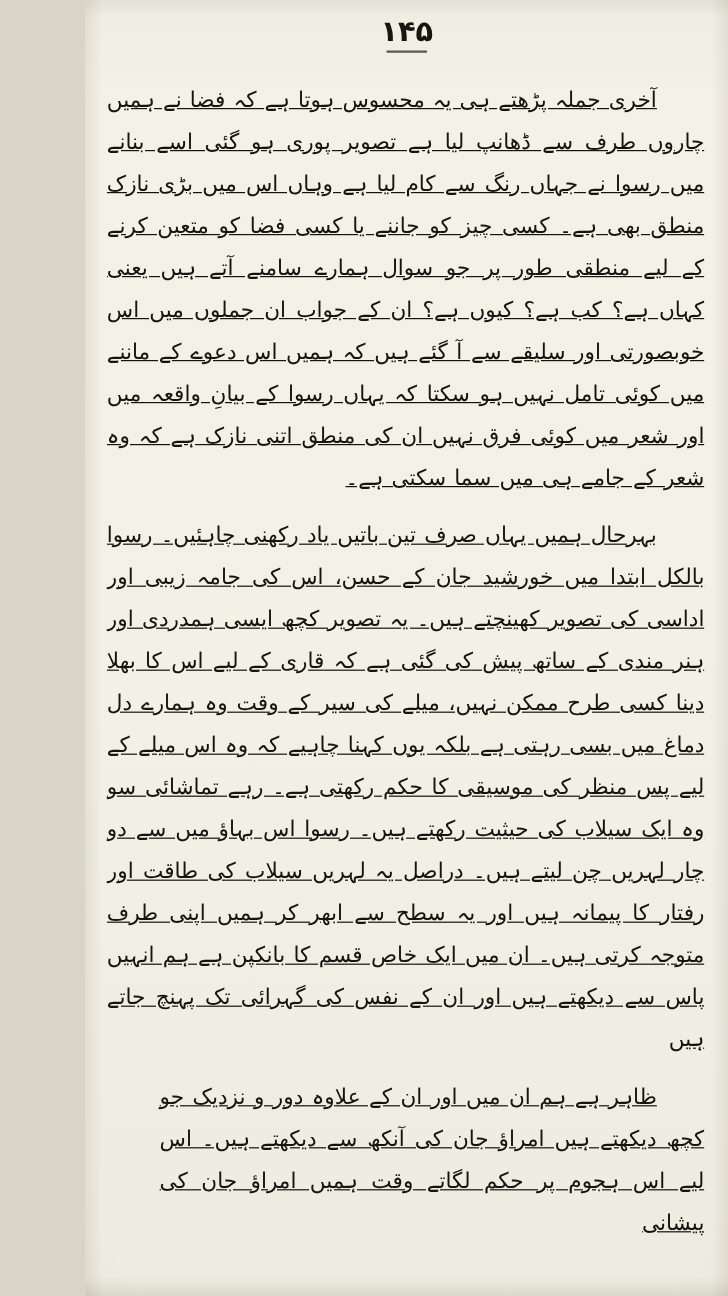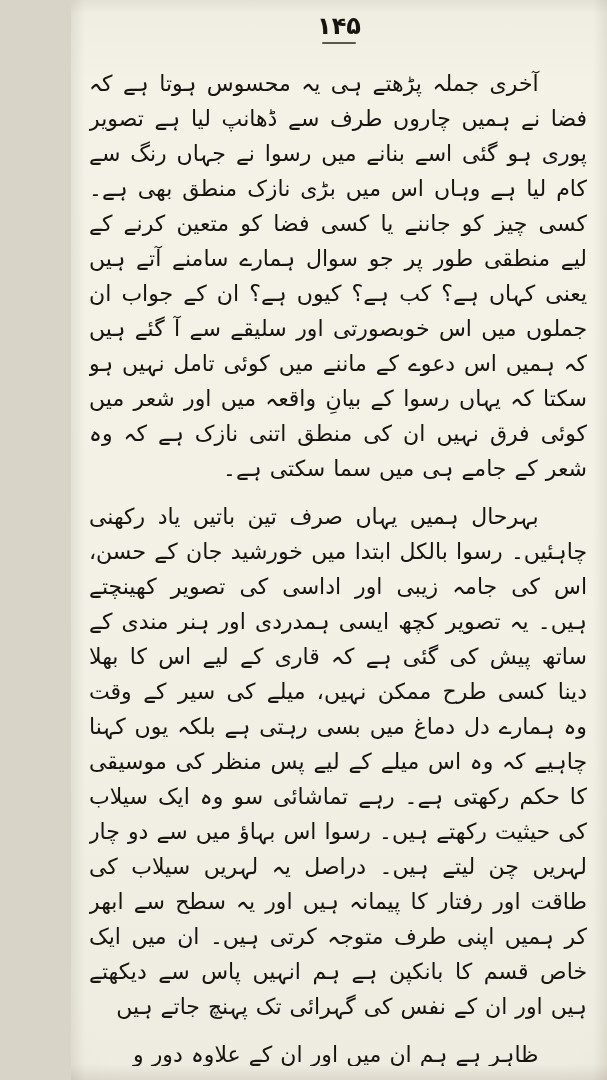--- a/index.html
+++ b/index.html
@@ -62,24 +62,25 @@
 
   .text-block {
     position: absolute;
     top: 66px;
     right: 20px;
     left: 18px;
     bottom: 14px;
     direction: rtl;
     text-align: justify;
     color: #17130e;
-    font-size: 22px;
+    font-size: 18px;
     line-height: 35px;
     word-spacing: 1px;
     overflow: hidden;
+    text-decoration: underline;
   }
 
   .para {
     text-indent: 2.2em;
     margin-bottom: 13px;
   }
 
   .para:last-child { margin-bottom: 0; margin-left: 44px; }
 </style>
 </head>

